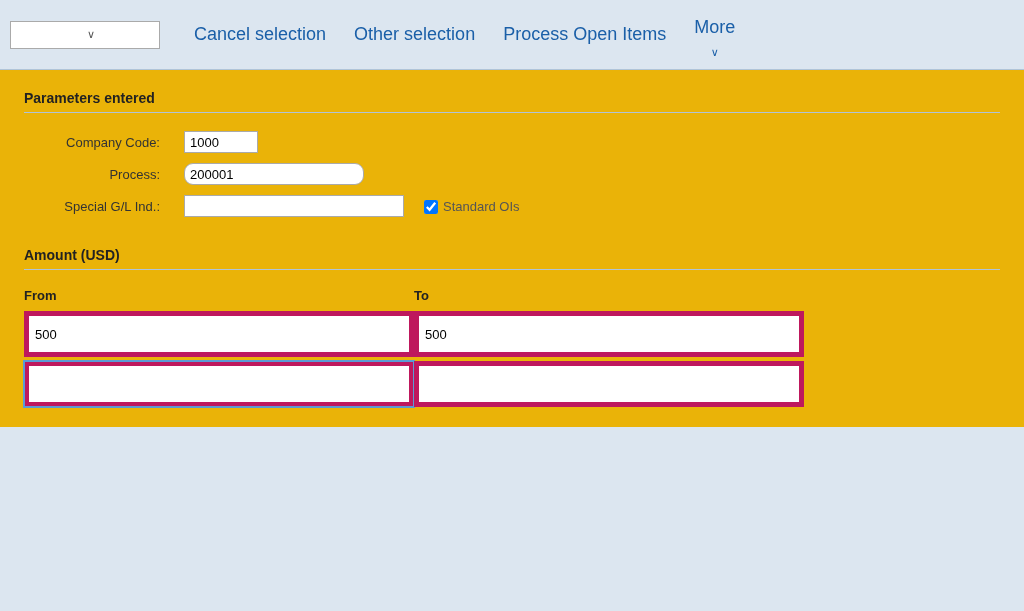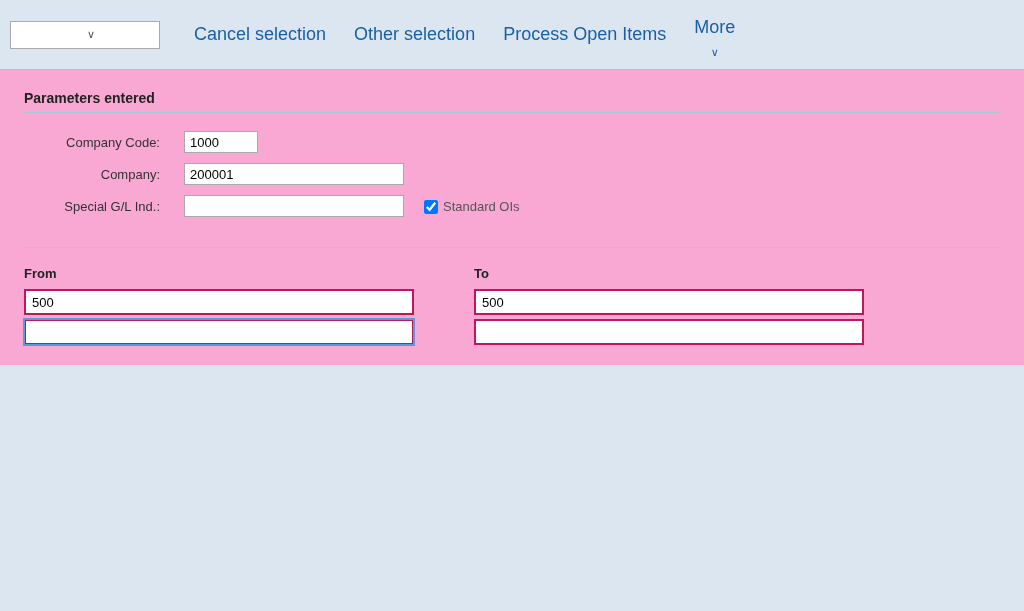--- a/index.html
+++ b/index.html
@@ -64,21 +64,21 @@
     .toolbar-more {
       display: flex;
       align-items: center;
       gap: 2px;
       flex-direction: column;
     }
 
     
     .main-content {
       padding: 20px 24px;
-      background-color: #f9a8d4;
+      background-color: #eab308;
     }
 
     .section-title {
       font-size: 14px;
       font-weight: bold;
       color: #222;
       margin-bottom: 6px;
     }
 
     .section-divider {
@@ -120,21 +120,22 @@
       height: 22px;
       background: white;
       font-family: Arial, sans-serif;
     }
 
     .form-input-sm {
       width: 74px;
     }
 
     .form-input-md {
-      width: 220px;
+      width: 180px;
+      border-radius: 9px;
     }
 
     .form-input-lg {
       width: 220px;
     }
 
     
     .checkbox-area {
       display: flex;
       align-items: flex-end;
@@ -150,40 +151,39 @@
       cursor: pointer;
     }
 
     
     .amount-section {
       margin-top: 10px;
     }
 
     .amount-grid {
       display: flex;
-      gap: 60px;
       margin-top: 5px;
     }
 
     .amount-col {
       display: flex;
       flex-direction: column;
       gap: 4px;
     }
 
     .amount-col-label {
       font-weight: bold;
       font-size: 13px;
       color: #222;
       margin-bottom: 4px;
     }
 
     .amount-input {
-      border: 2px solid #be185d;
-      padding: 9px 6px;
+      border: 5px solid #be185d;
+      padding: 18px 6px;
       font-size: 13px;
       height: 26px;
       width: 390px;
       background: white;
       font-family: Arial, sans-serif;
     }
 
     .amount-input.focused {
       outline: 2px solid #5b9bd5;
       outline-offset: -1px;
@@ -213,36 +213,37 @@
   <div class="parameters-section">
     <div class="section-title">Parameters entered</div>
     <hr class="section-divider">
 
     <div class="form-row">
       <div class="form-label">Company Code:</div>
       <input type="text" class="form-input form-input-sm" value="1000" readonly="" style="">
     </div>
 
     <div class="form-row">
-      <div class="form-label">Company:</div>
+      <div class="form-label">Process:</div>
       <input type="text" class="form-input form-input-md" value="200001" readonly="" style="">
     </div>
 
 
     <div class="form-row">
       <div class="form-label">Special G/L Ind.:</div>
       <input type="text" class="form-input form-input-lg" value="" style="">
       <div class="checkbox-area">
         <input type="checkbox" checked="" style="">
         <label>Standard OIs</label>
       </div>
     </div>
   </div>
 
   <div class="amount-section">
+    <div class="section-title">Amount (USD)</div>
     <hr class="section-divider">
 
     <div class="amount-grid">
 
       <div class="amount-col">
         <div class="amount-col-label">From</div>
         <input type="text" class="amount-input" value="500" style="">
         <input type="text" class="amount-input focused" value="" style="">
       </div>
 

